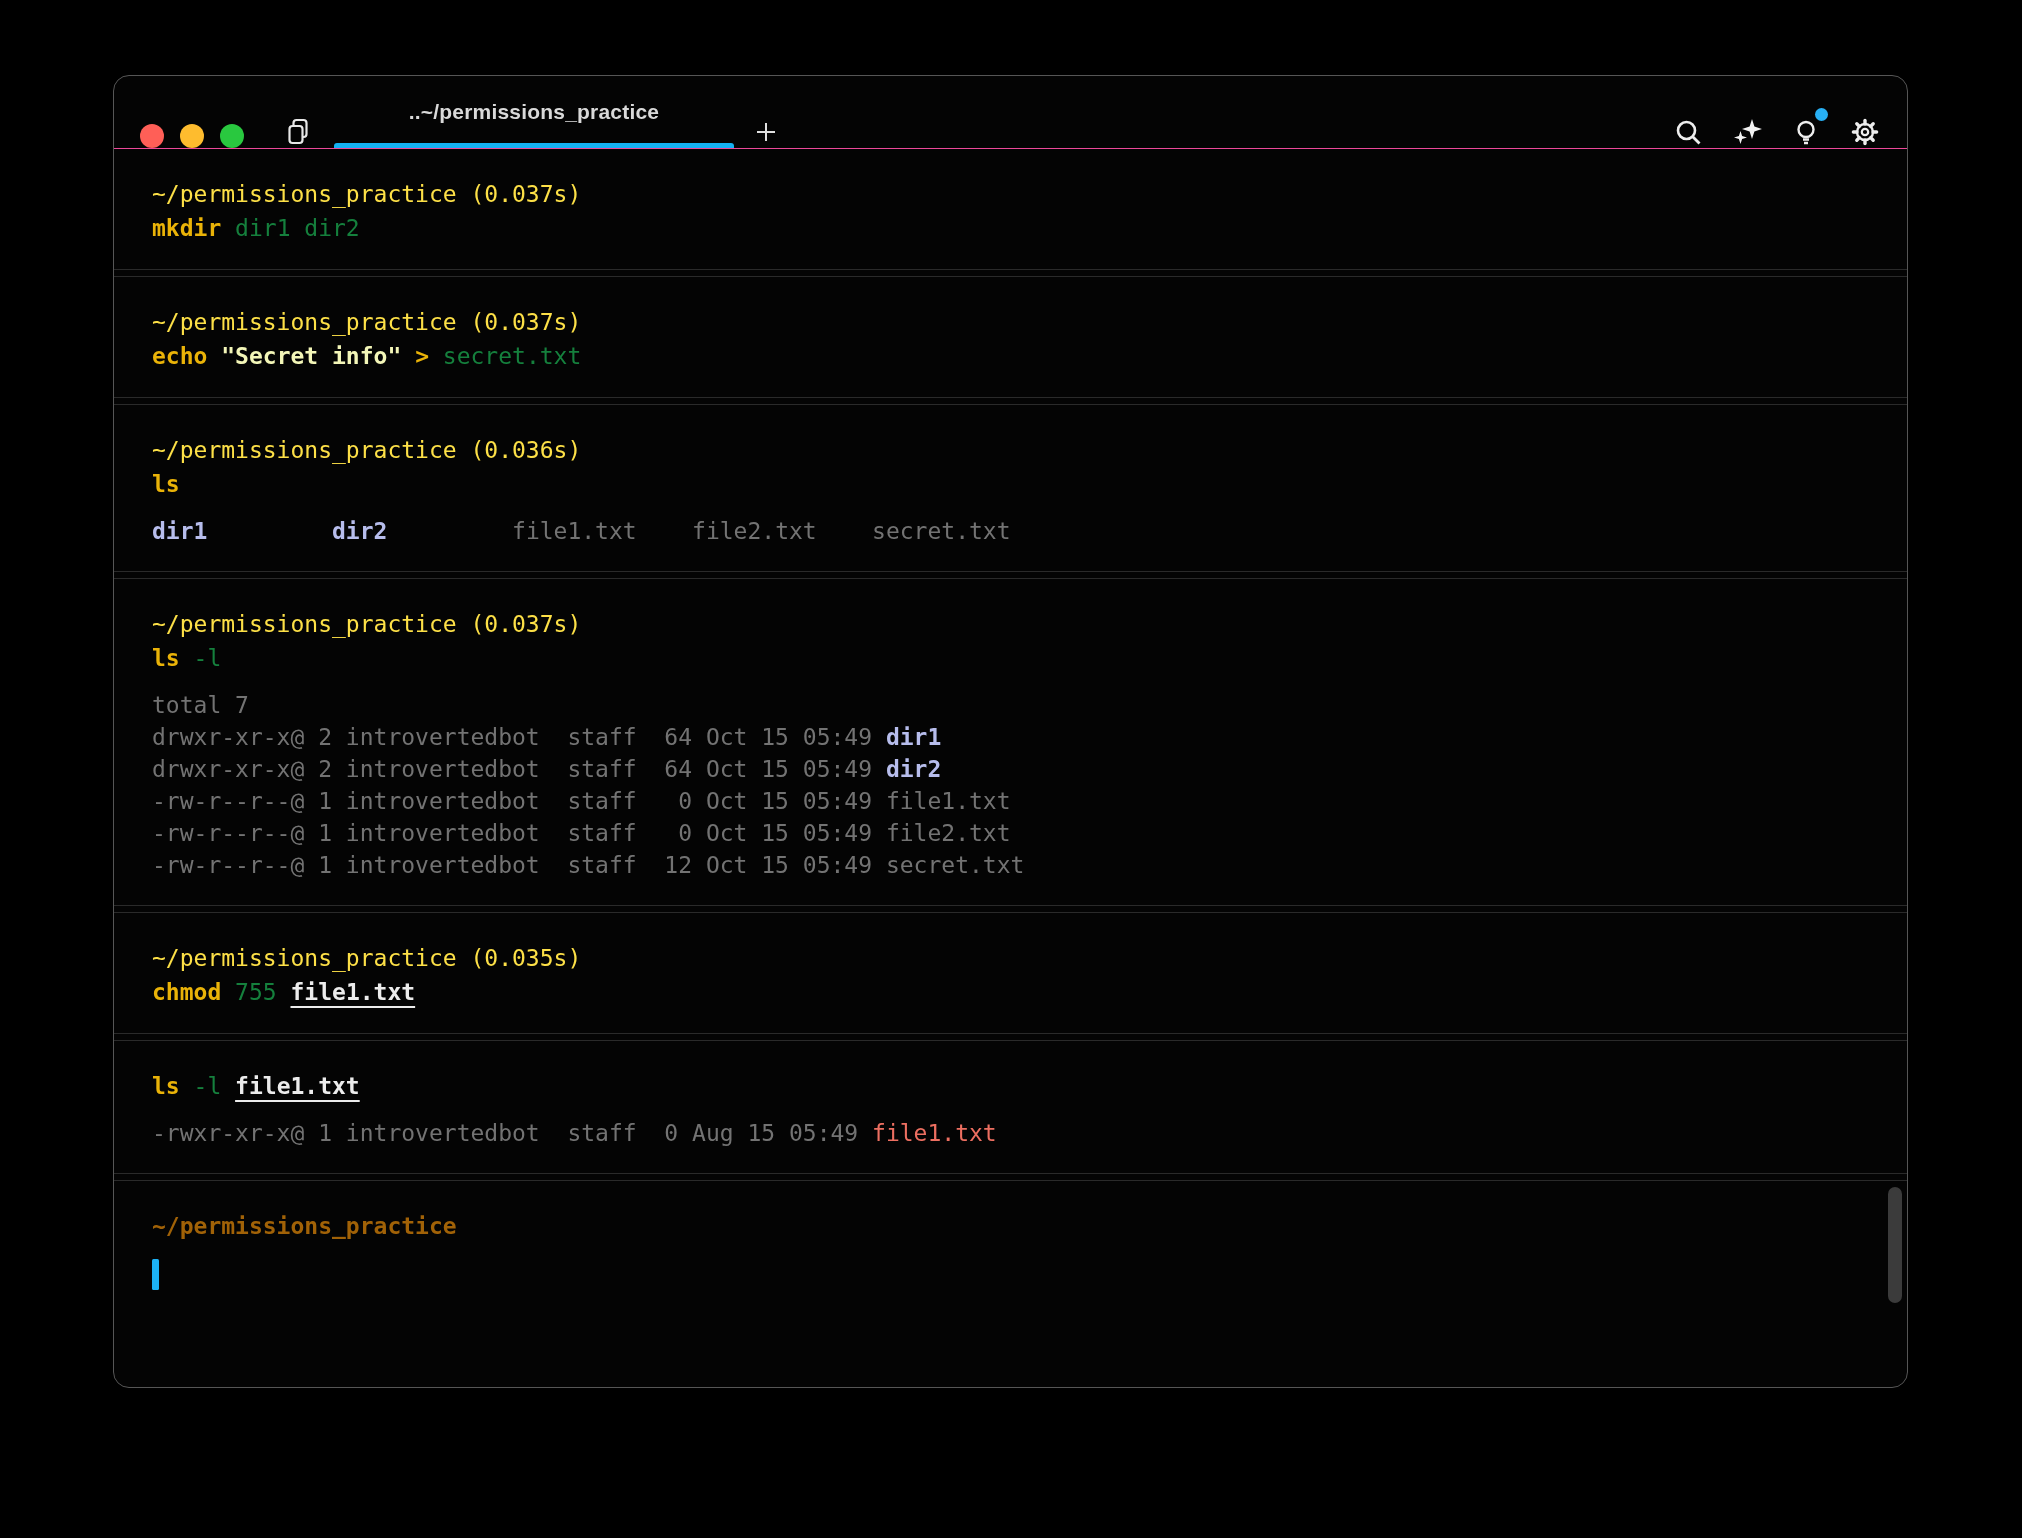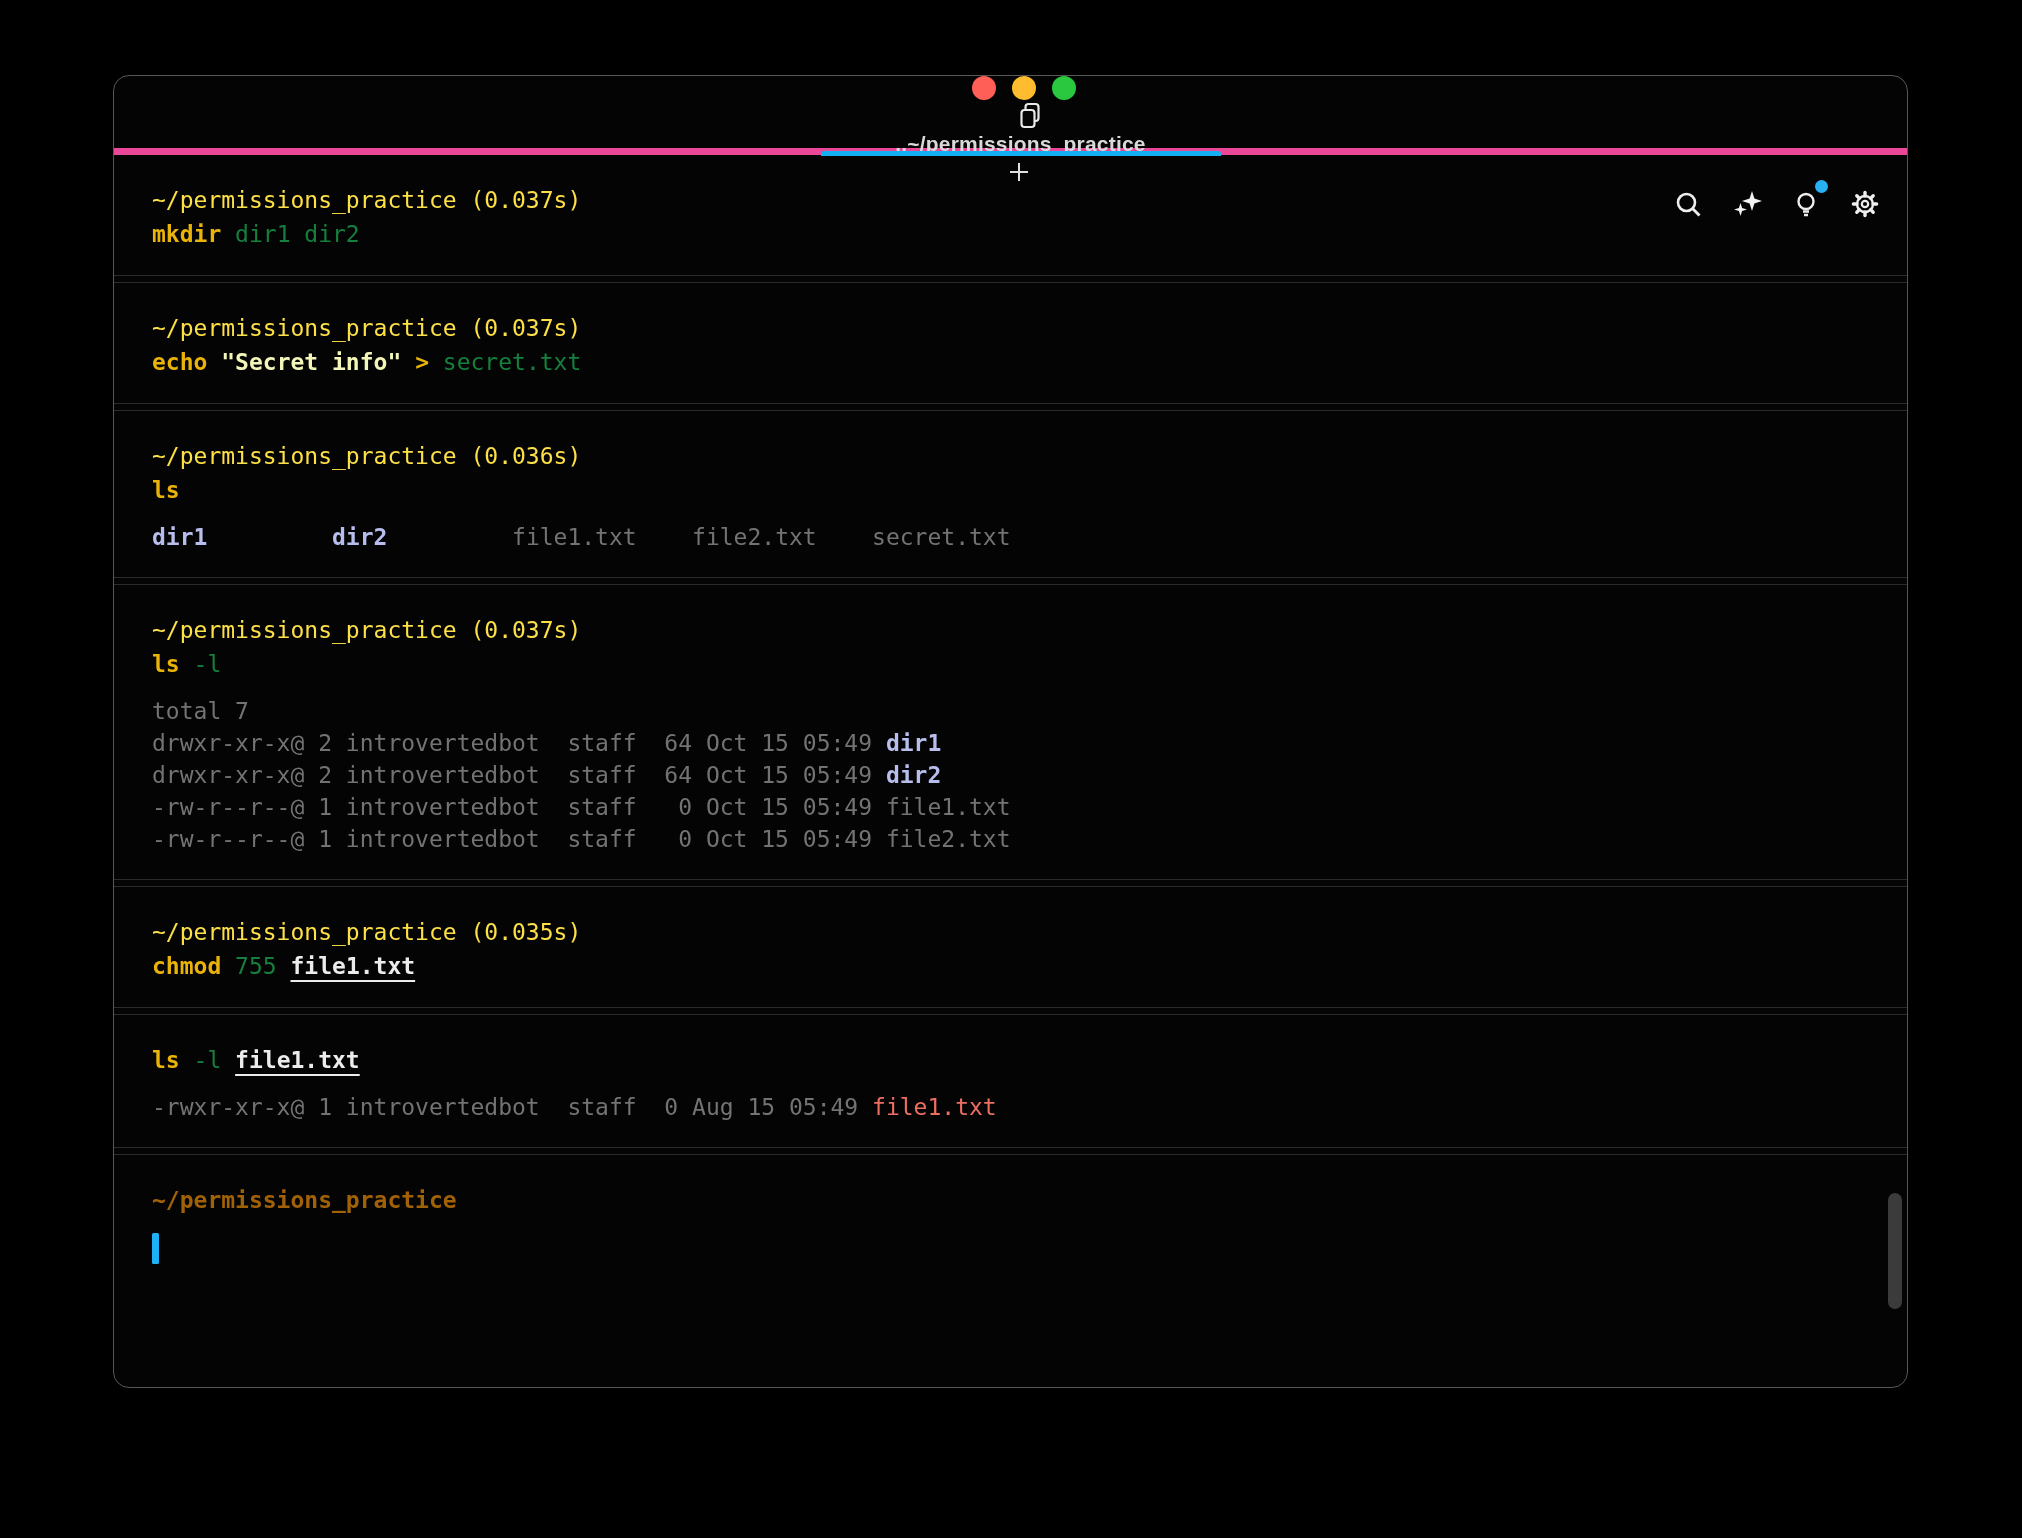--- a/index.html
+++ b/index.html
@@ -5,22 +5,22 @@
   html,body { margin:0; padding:0; background:#000; }
   .stage { position:relative; width:2022px; height:1538px; background:#000; overflow:hidden;
            font-family:"Liberation Sans", sans-serif; }
 
   
   .window { position:absolute; left:113px; top:75px; width:1795px; height:1313px;
             box-sizing:border-box; background:#040404; border:1px solid #565656;
             border-radius:16px; overflow:hidden; }
 
   
-  .titlebar { height:72px; display:flex; align-items:center; position:relative;
-              border-bottom:7px solid #ec4899;flex-direction:column; }
+  .titlebar { height:72px; display:flex; align-items:flex-end; position:relative;
+              border-bottom:1px solid #ec4899; }
   .traffic { display:flex; gap:16px; margin-left:26px; }
   .tl { width:24px; height:24px; border-radius:50%; }
   .tl.red { background:#ff5f57; } .tl.yellow { background:#febc2e; } .tl.green { background:#29c83f; }
 
   .icon-btn { display:flex; align-items:center; justify-content:center; width:32px; height:32px;
               cursor:pointer; flex:none; }
   .book-btn { margin-left:38px; }
 
   .tab { position:relative; margin-left:20px; width:400px; height:100%; display:flex;
          align-items:center; justify-content:center; }
@@ -153,20 +153,21 @@
             <div class="line out"><span class="seg-lv">dir1</span><span class="seg-w">         </span><span class="seg-lv">dir2</span><span class="seg-w">         file1.txt    file2.txt    secret.txt</span></div>
           </div>
           <div class="block">
             <div class="line prompt"><span class="seg-gray">~/permissions_practice (0.037s)</span></div>
             <div class="line cmd"><span class="seg-g">ls</span><span class="seg-wb"> -l</span></div>
             <div class="line out"><span class="seg-w">total 7</span></div>
             <div class="line out"><span class="seg-w">drwxr-xr-x@ 2 introvertedbot  staff  64 Oct 15 05:49 </span><span class="seg-lv">dir1</span></div>
             <div class="line out"><span class="seg-w">drwxr-xr-x@ 2 introvertedbot  staff  64 Oct 15 05:49 </span><span class="seg-lv">dir2</span></div>
             <div class="line out"><span class="seg-w">-rw-r--r--@ 1 introvertedbot  staff   0 Oct 15 05:49 file1.txt</span></div>
             <div class="line out"><span class="seg-w">-rw-r--r--@ 1 introvertedbot  staff   0 Oct 15 05:49 file2.txt</span></div>
+            <div class="line out"><span class="seg-w">-rw-r--r--@ 1 introvertedbot  staff  12 Oct 15 05:49 secret.txt</span></div>
           </div>
           <div class="block">
             <div class="line prompt"><span class="seg-gray">~/permissions_practice (0.035s)</span></div>
             <div class="line cmd"><span class="seg-g">chmod</span><span class="seg-wb"> 755 </span><span class="seg-wbu">file1.txt</span></div>
           </div>
           <div class="block">
             <div class="line cmd"><span class="seg-g">ls</span><span class="seg-wb"> -l </span><span class="seg-wbu">file1.txt</span></div>
             <div class="line out"><span class="seg-w">-rwxr-xr-x@ 1 introvertedbot  staff  0 Aug 15 05:49 </span><span class="seg-r">file1.txt</span></div>
           </div>
           <div class="block">

